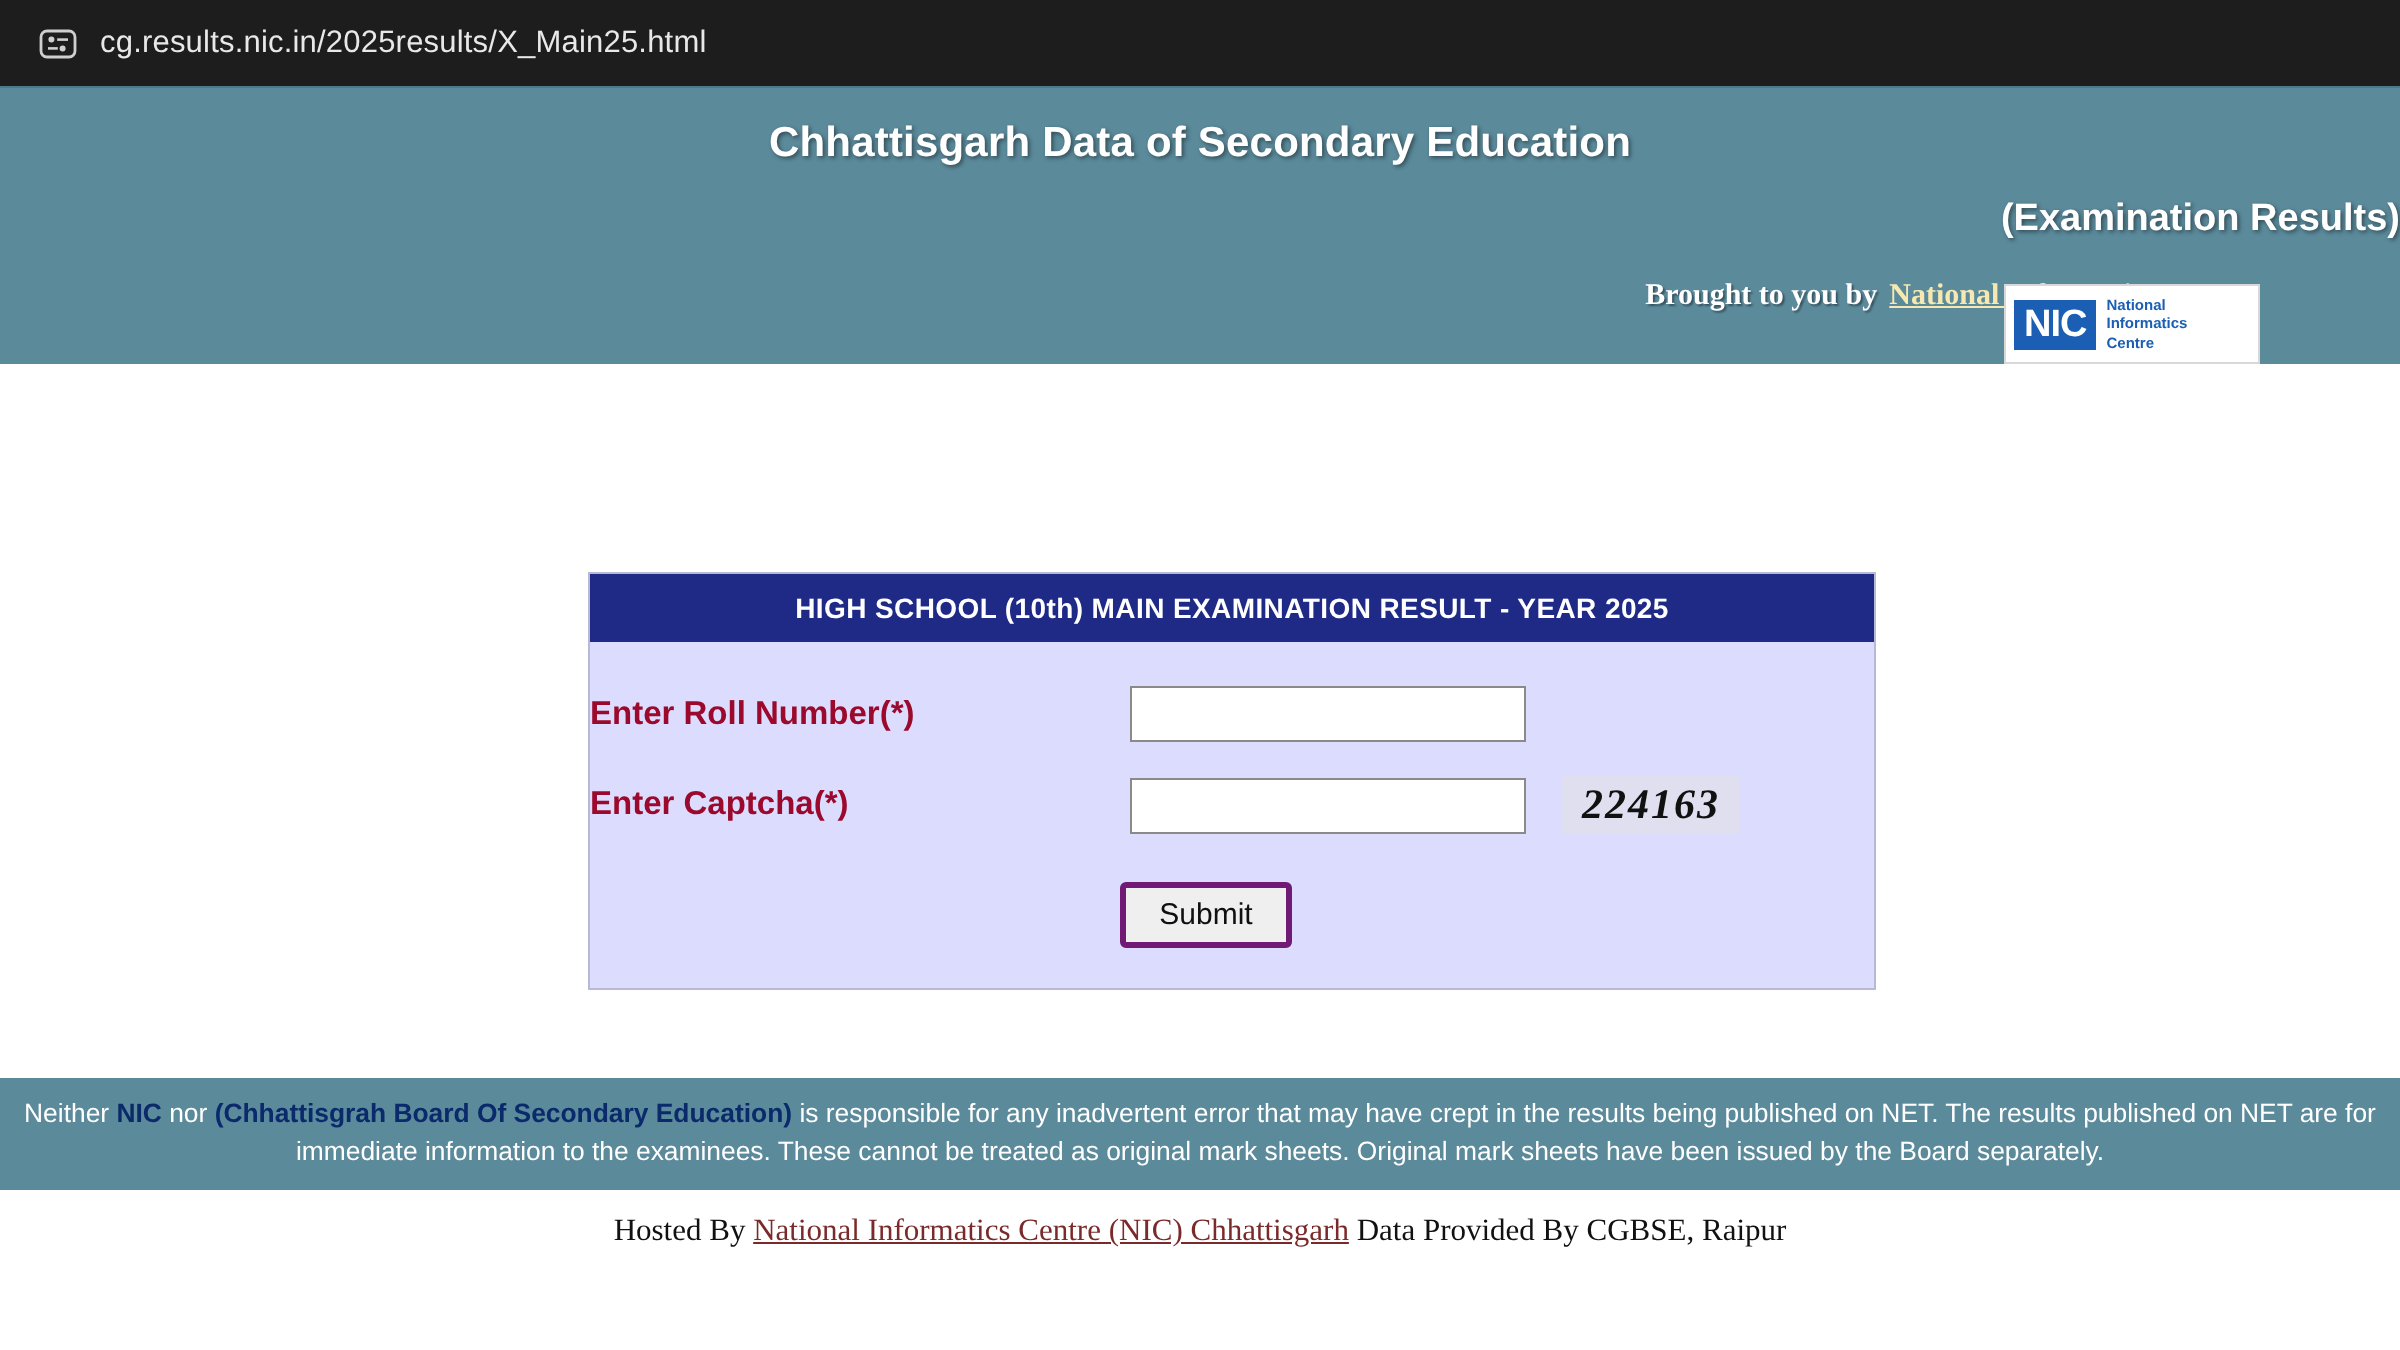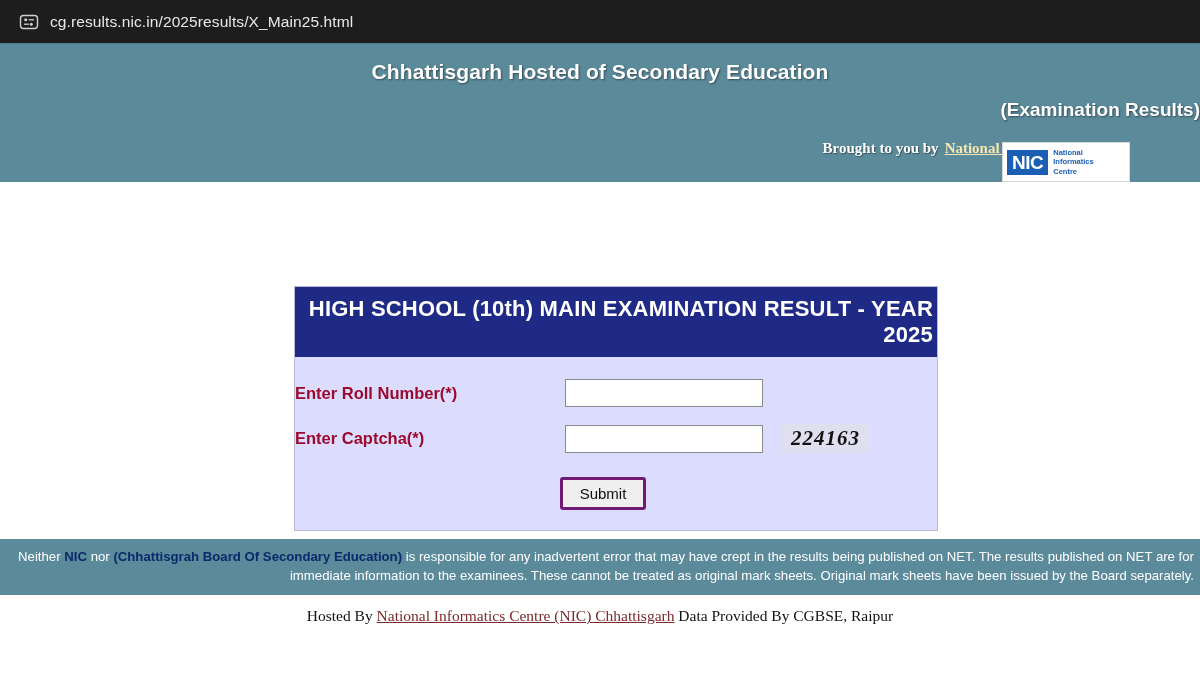--- a/index.html
+++ b/index.html
@@ -133,23 +133,23 @@
   .result-box {
     position: absolute;
     left: 294px;
     top: 104px;
     width: 644px;
     border: 1px solid #b9b9d6;
   }
   .result-box-title {
     background: #1e2a86;
     color: #ffffff;
-    font-size: 22px;
-    font-weight: bold;
-    text-align: right;
+    font-size: 14px;
+    font-weight: bold;
+    text-align: center;
     padding: 9px 4px;
     letter-spacing: 0.2px;
   }
   .result-box-body {
     background: #dcdcff;
     padding: 22px 0 20px 0;
   }
   .form-row {
     display: flex;
     align-items: center;
@@ -195,21 +195,21 @@
     font-family: "Liberation Sans", sans-serif;
     padding: 5px 17px;
     color: #101010;
     cursor: pointer;
   }
 
   
   .disclaimer {
     background: #5b8a9b;
     padding: 8px 6px 10px 6px;
-    text-align: right;
+    text-align: center;
     color: #ffffff;
     font-size: 13.2px;
     line-height: 1.45;
   }
   .disclaimer b.nic { color: #0a2a6b; }
   .disclaimer b.board { color: #0a2a6b; }
 
   
   .footer {
     background: #ffffff;
@@ -240,21 +240,21 @@
       </svg>
     </span>
     <span class="url-text">cg.results.nic.in/2025results/X_Main25.html</span>
   </div>
 </div>
 
 <div class="site-header">
 
 
   <div class="header-title-wrap">
-    <div class="header-title">Chhattisgarh Hosted of Secondary Education</div>
+    <div class="header-title">Chhattisgarh Data of Secondary Education</div>
     <div class="header-subtitle">(Examination Results)</div>
   </div>
 
   <div class="brought-row">
     <span class="brought-text">Brought to you by</span>
     <span class="nic-link">National Informatics Centre</span>
   </div>
 
   <div class="nic-logo">
     <span class="nic-logo-mark">NIC</span>

